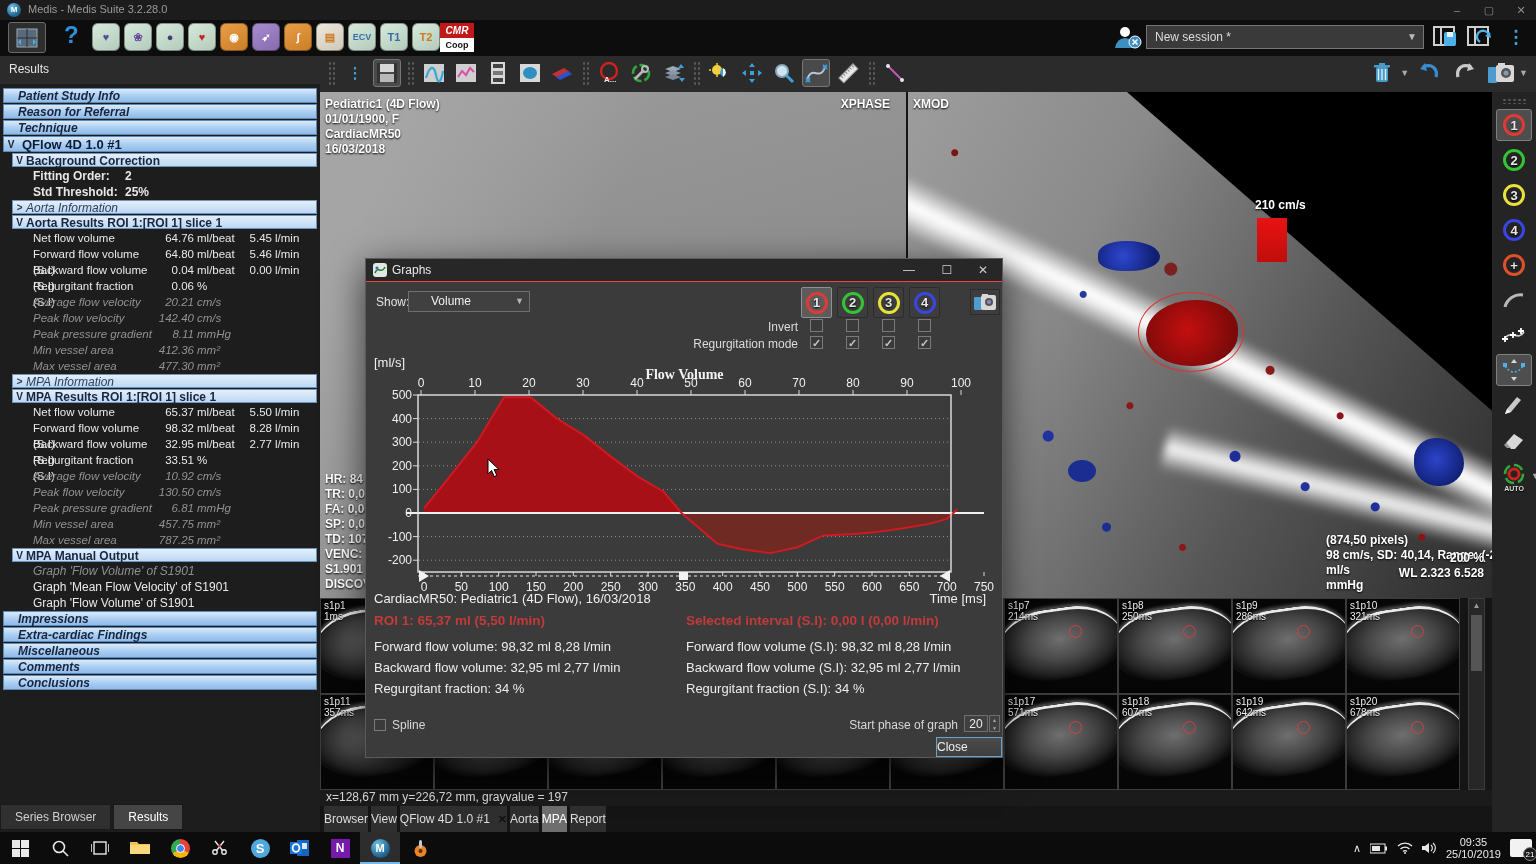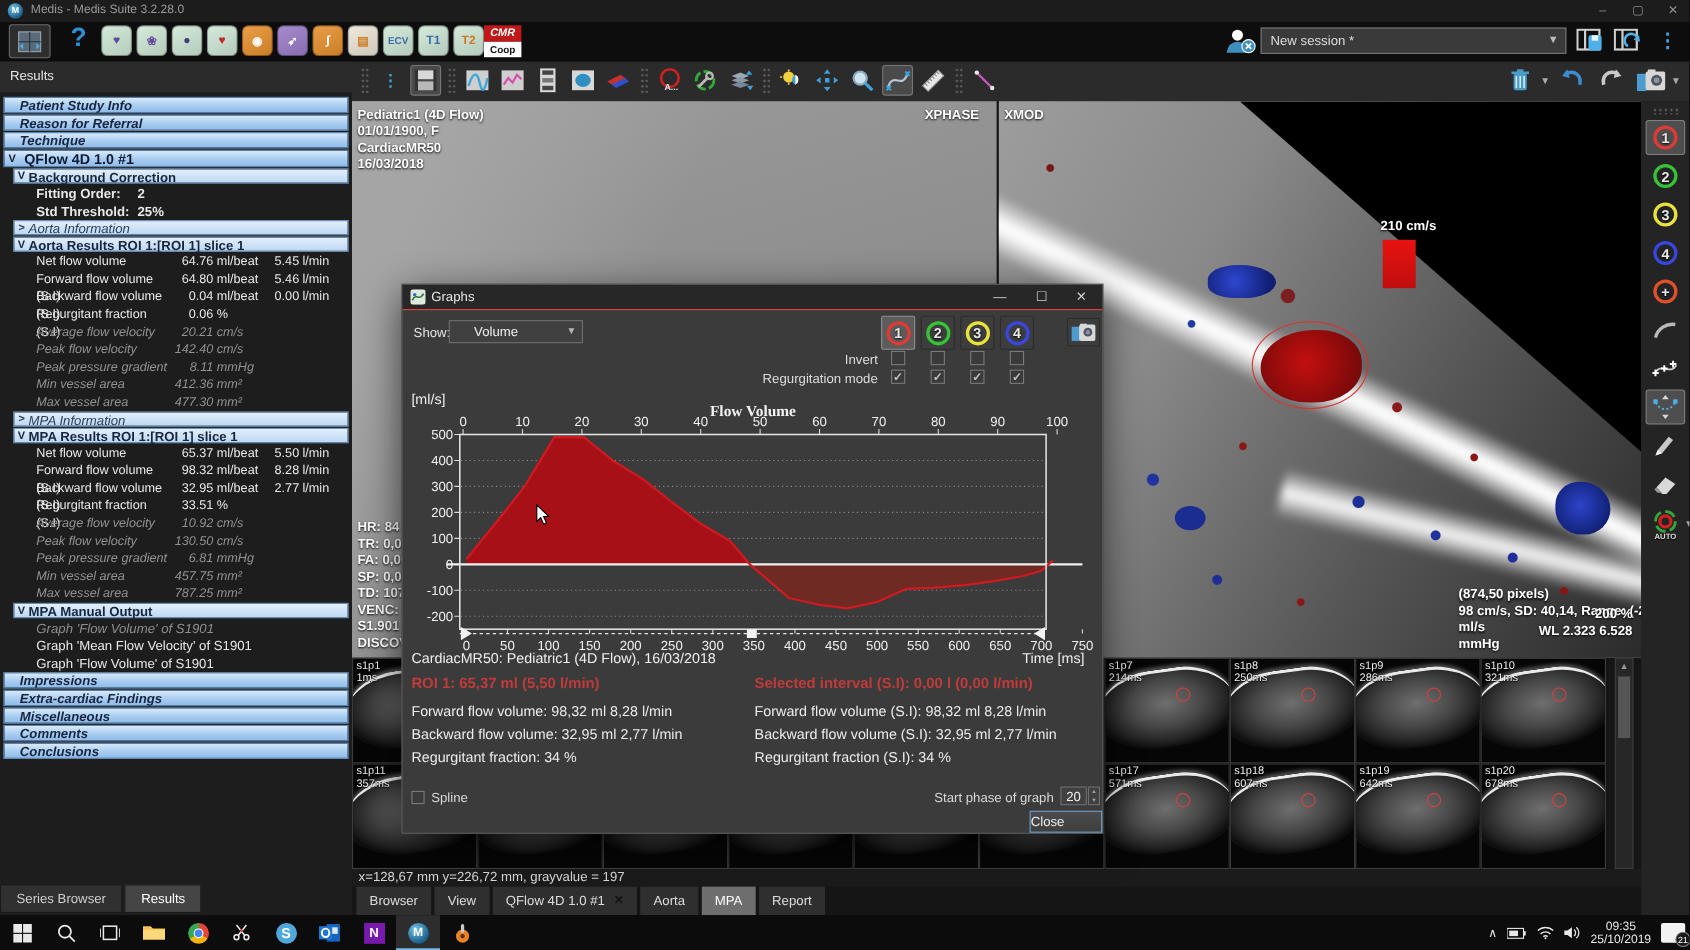--- a/index.html
+++ b/index.html
@@ -114,21 +114,21 @@
     background:radial-gradient(ellipse at 50% 42%,#6f6f6f 0%,#474747 38%,#242424 62%,#050505 78%);border-top:3px solid #e9e9e9;box-shadow:0 -2px 4px rgba(255,255,255,.35);}
   .roi-dot{position:absolute;left:57%;top:28%;width:13px;height:13px;border:1.5px solid #d84040;border-radius:50%;}
   .tlabel{position:absolute;left:3px;top:1px;color:#eee;font-size:10px;line-height:11px;z-index:2;text-shadow:0 1px 1px #000;}
   .tscroll{position:absolute;left:1148px;top:506px;width:17px;height:192px;background:#272727;border:1px solid #3c3c3c;}
   .tscroll .arr{color:#9a9a9a;font-size:8px;text-align:center;line-height:14px;}
   .tscroll .knob{position:absolute;left:2px;top:16px;width:11px;height:56px;background:#555;}
 
   
   .statusline{position:absolute;left:0;top:698px;width:1172px;height:16px;color:#d9d9d9;font-size:12px;padding-left:6px;background:#1b1b1b;}
   .btabs{position:absolute;left:4px;top:714px;display:flex;height:26px;gap:3px;}
-  .btab{padding:0 12px;font-size:12px;line-height:25px;color:#ddd;background:#2f2f2f;display:flex;gap:8px;align-items:center;}
+  .btab{padding:0 0;font-size:12px;line-height:25px;color:#ddd;background:#2f2f2f;display:flex;gap:8px;align-items:center;}
   .btab.sel{background:#6e6e6e;color:#fff;}
   .btab .x{color:#111;font-weight:bold;font-size:11px;}
 
   
   .rtoolbar{position:absolute;left:1492px;top:92px;width:44px;height:740px;background:#242424;display:flex;flex-direction:column;align-items:center;padding-top:4px;gap:3px;}
   .rbtn{width:36px;height:32px;border-radius:3px;display:flex;align-items:center;justify-content:center;position:relative;}
   .rbtn.sel{background:#4e4e4e;border:1px solid #808080;}
   .ring{width:22px;height:22px;border-radius:50%;border:3px solid;display:flex;align-items:center;justify-content:center;
     color:#e8e8e8;font-weight:bold;font-size:13px;text-shadow:0 1px 2px #000;}
   .hgrip{width:24px;height:6px;background-image:radial-gradient(circle,#5a5a5a 1px,transparent 1.4px);background-size:5px 4px;margin:2px 0;}

